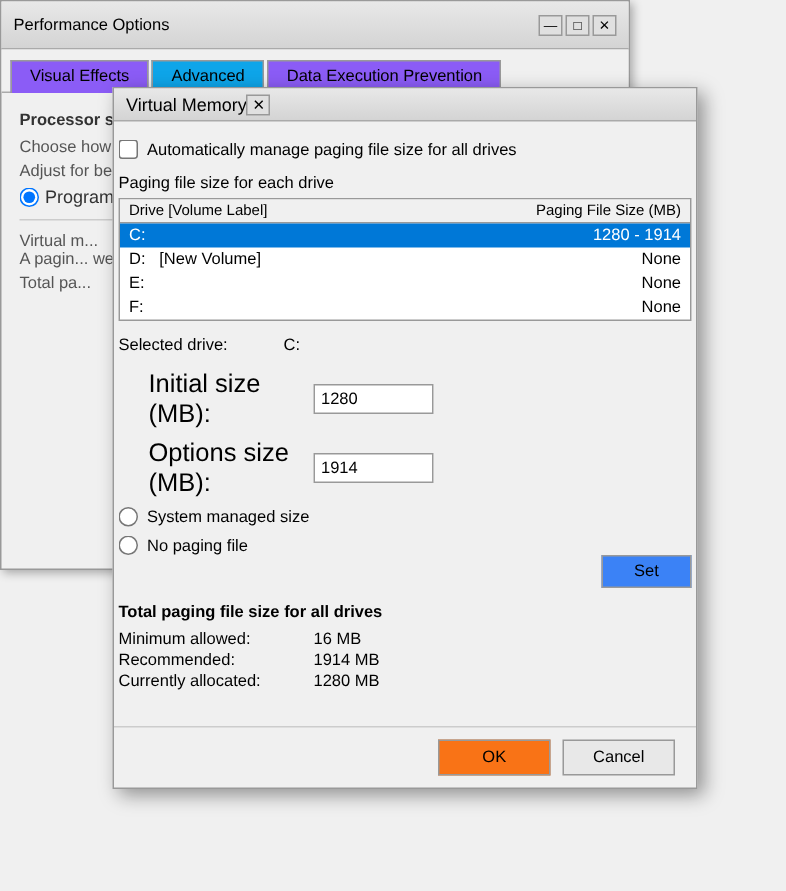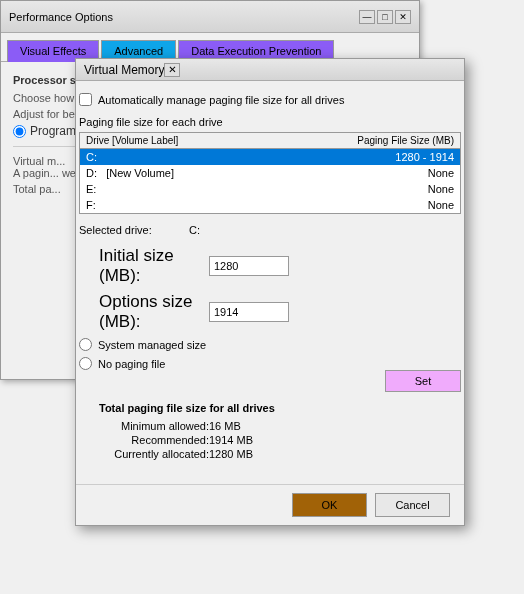--- a/index.html
+++ b/index.html
@@ -230,46 +230,44 @@
       padding: 0 4px;
       background: #fff;
     }
     .set-btn-container {
       display: flex;
       justify-content: flex-end;
       margin-bottom: 10px;
       margin-top: -10px;
     }
     .set-btn {
-      width: 76px;
+      width: 60px;
       height: 22px;
-      background: #f0abfc;
+      background: #3b82f6;
       border: 1px solid #999;
       font-size: 11px;
       cursor: pointer;
     }
 
     .total-section-label {
       font-size: 11px;
       font-weight: bold;
       margin-bottom: 6px;
-      margin-left: 20px;
     }
     .total-rows {
       margin-bottom: 12px;
     }
     .total-row {
       display: flex;
       font-size: 11px;
       margin-bottom: 2px;
     }
     .total-label {
       width: 130px;
       color: #000;
-      text-align: right;
     }
     .total-value {
       color: #000;
     }
 
     .dialog-footer {
       display: flex;
       justify-content: flex-end;
       gap: 8px;
       padding: 8px 14px;
@@ -277,21 +275,21 @@
     }
     .footer-btn {
       width: 75px;
       height: 24px;
       background: #e8e8e8;
       border: 1px solid #999;
       font-size: 11px;
       cursor: pointer;
     }
     .footer-btn.ok-btn {
-      background: #a16207;
+      background: #f97316;
       margin-left: 36px;
     }
   </style>
 </head>
 <body>
 
 <div class="perf-window">
   <div class="perf-titlebar">
     <span class="perf-titlebar-title">Performance Options</span>
     <div class="perf-titlebar-controls">

